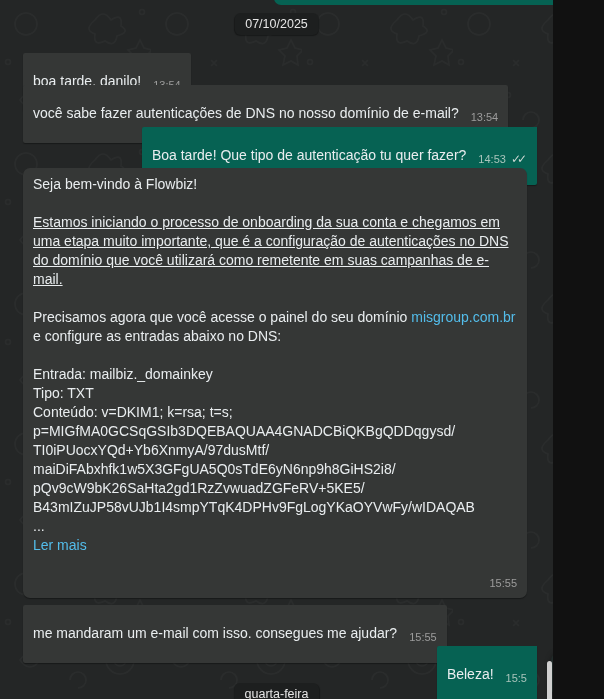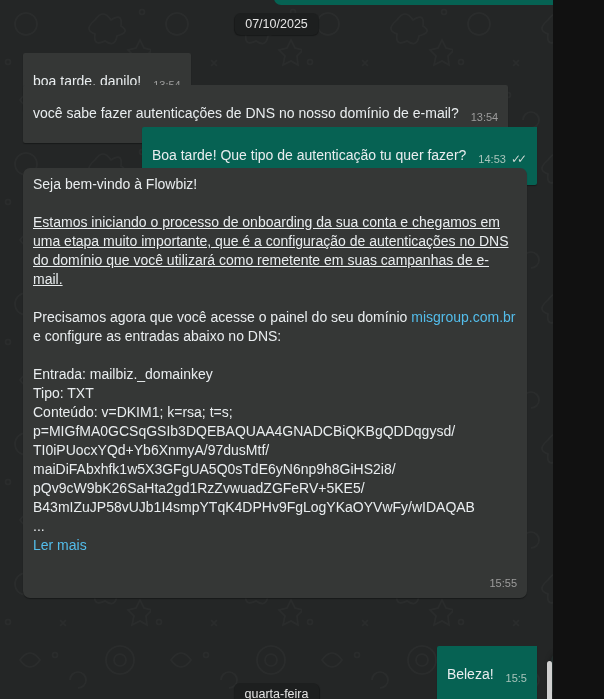--- a/index.html
+++ b/index.html
@@ -113,20 +113,23 @@
     <div class="dnsline">p=MIGfMA0GCSqGSIb3DQEBAQUAA4GNADCBiQKBgQDDqgysd/</div>
     <div class="dnsline">TI0iPUocxYQd+Yb6XnmyA/97dusMtf/</div>
     <div class="dnsline">maiDiFAbxhfk1w5X3GFgUA5Q0sTdE6yN6np9h8GiHS2i8/</div>
     <div class="dnsline">pQv9cW9bK26SaHta2gd1RzZvwuadZGFeRV+5KE5/</div>
     <div class="dnsline">B43mIZuJP58vUJb1I4smpYTqK4DPHv9FgLogYKaOYVwFy/wIDAQAB</div>
     <div class="dnsline">...</div>
     <div class="readmore">Ler mais</div>
     <span class="big-time">15:55</span>
   </div>
 
+  <div class="msg in" style="top:605px;">
+    <span>me mandaram um e-mail com isso. consegues me ajudar?</span><span class="meta">15:55</span>
+  </div>
 
   <div class="msg out tail-tr" style="top:646px;">
     <span>Beleza!</span><span class="meta">15:5</span>
   </div>
 
   <div class="datepill" style="top:683px;">
     <span>quarta-feira</span>
   </div>
 
   <div id="scroll-btn">

